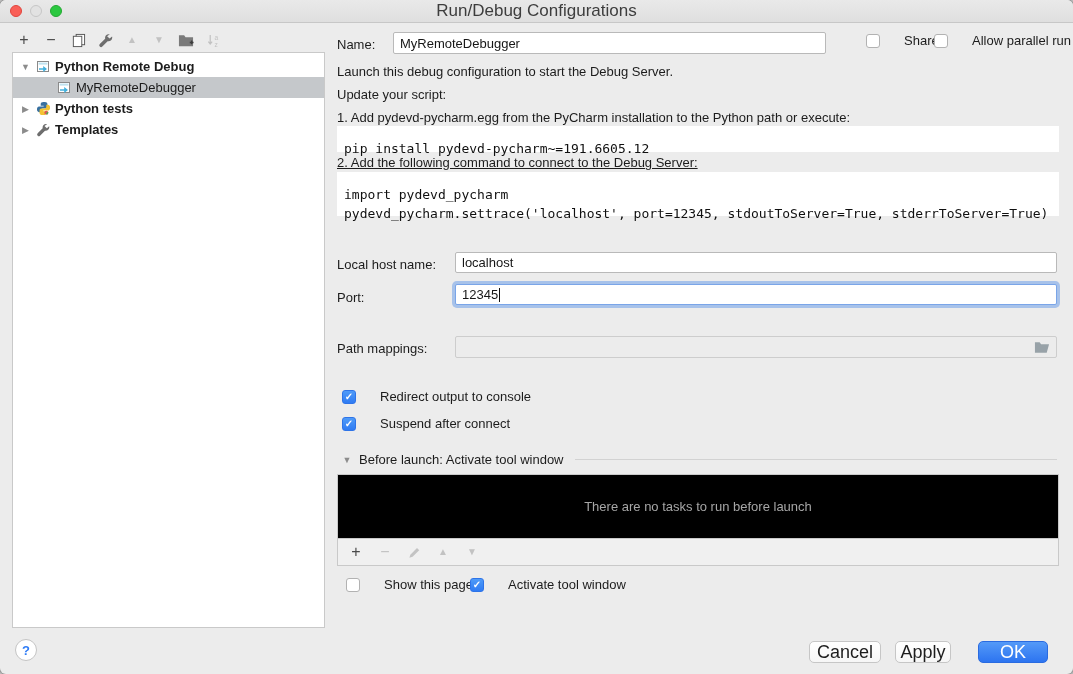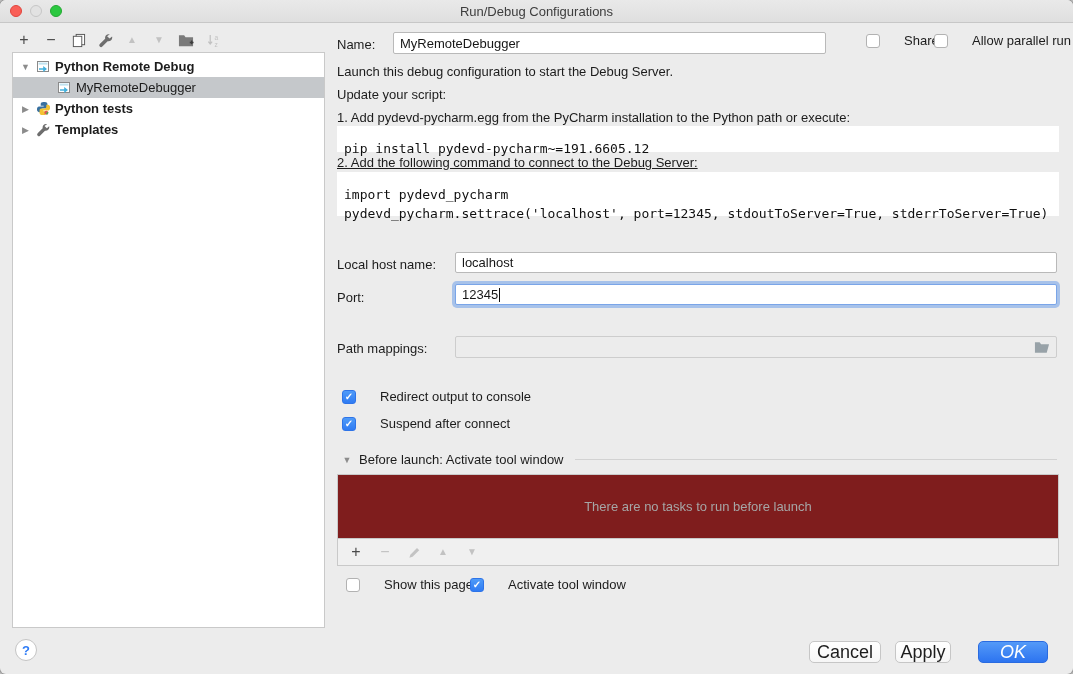--- a/index.html
+++ b/index.html
@@ -6,21 +6,21 @@
   .window{
     position:relative;width:1073px;height:674px;background:#ececec;
     font-family:"Liberation Sans",sans-serif;font-size:13px;color:#1c1c1c;
     border-radius:6px;overflow:hidden;box-shadow:0 0 0 1px #9b9b9b;
   }
   .abs{position:absolute;}
   
   .titlebar{position:absolute;top:0;left:0;right:0;height:22px;
     background:linear-gradient(#e9e9e9,#dfdfdf);border-bottom:1px solid #c7c7c7;
     display:flex;align-items:center;justify-content:center;}
-  .title-text{font-size:13px;color:#3d3d3d;}
+  .title-text{font-size:17px;color:#3d3d3d;}
   .traffic{position:absolute;left:10px;top:5px;display:flex;gap:8px;}
   .light{width:12px;height:12px;border-radius:50%;box-sizing:border-box;}
   .light.close{background:#f95f57;border:1px solid #e0443c;}
   .light.min{background:#e2e2e2;border:1px solid #c6c6c6;}
   .light.zoom{background:#2bc840;border:1px solid #23a832;}
   
   #left-toolbar{left:16px;top:30px;height:20px;display:flex;align-items:center;gap:11px;}
   .tb-icon{width:16px;height:18px;display:flex;align-items:center;justify-content:center;
     font-size:16px;line-height:18px;color:#4a4a4a;cursor:default;}
   .tb-icon.sm{font-size:10px;}
@@ -48,32 +48,32 @@
   .cb{width:14px;height:14px;border-radius:3px;background:#fff;border:1px solid #b2b2b2;
     box-sizing:border-box;display:inline-flex;align-items:center;justify-content:center;flex:0 0 14px;}
   .cb.checked{background:linear-gradient(#4f9bf8,#2f7bf3);border:1px solid #2e74e8;}
   .cb .ck{font-style:normal;color:#fff;font-size:10px;font-weight:bold;line-height:1;}
   .cb-row{position:absolute;display:flex;align-items:center;gap:24px;justify-content:space-between;}
   
   #bl-header{left:342px;top:452px;width:715px;display:flex;align-items:center;gap:7px;}
   #bl-header .disc{flex:0 0 10px;}
   #bl-line{flex:1;border-top:1px solid #d2d2d2;margin-left:4px;}
   #tasks-wrap{left:337px;top:474px;width:722px;box-sizing:border-box;border:1px solid #c9c9c9;}
-  #tasks-empty{height:63px;background:#7f1d1d;display:flex;align-items:center;justify-content:center;
+  #tasks-empty{height:63px;background:#000000;display:flex;align-items:center;justify-content:center;
     color:#a6a6a6;}
   #tasks-bar{height:26px;background:#f0f0f0;border-top:1px solid #c9c9c9;
     display:flex;align-items:center;gap:13px;padding-left:10px;}
   
   #help-btn{left:15px;top:639px;width:22px;height:22px;border-radius:50%;background:#fff;
     border:1px solid #c4c4c4;box-sizing:border-box;display:flex;align-items:center;justify-content:center;
     color:#2f7cf6;font-weight:bold;font-size:13px;}
   .btn{position:absolute;height:22px;border-radius:5px;box-sizing:border-box;
     display:flex;align-items:center;justify-content:center;font-size:18px;
     background:linear-gradient(#ffffff,#f6f6f6);border:1px solid #c6c6c6;color:#1d1d1d;}
-  .btn.primary{background:linear-gradient(#549af8,#2d74f0);border:1px solid #2a6be0;color:#fff;font-style:italic;}
+  .btn.primary{background:linear-gradient(#549af8,#2d74f0);border:1px solid #2a6be0;color:#fff;}
 </style>
 </head>
 <body>
 
 <div class="window">
 
   <div class="titlebar">
     <div class="traffic">
       <span class="light close"></span>
       <span class="light min"></span>

